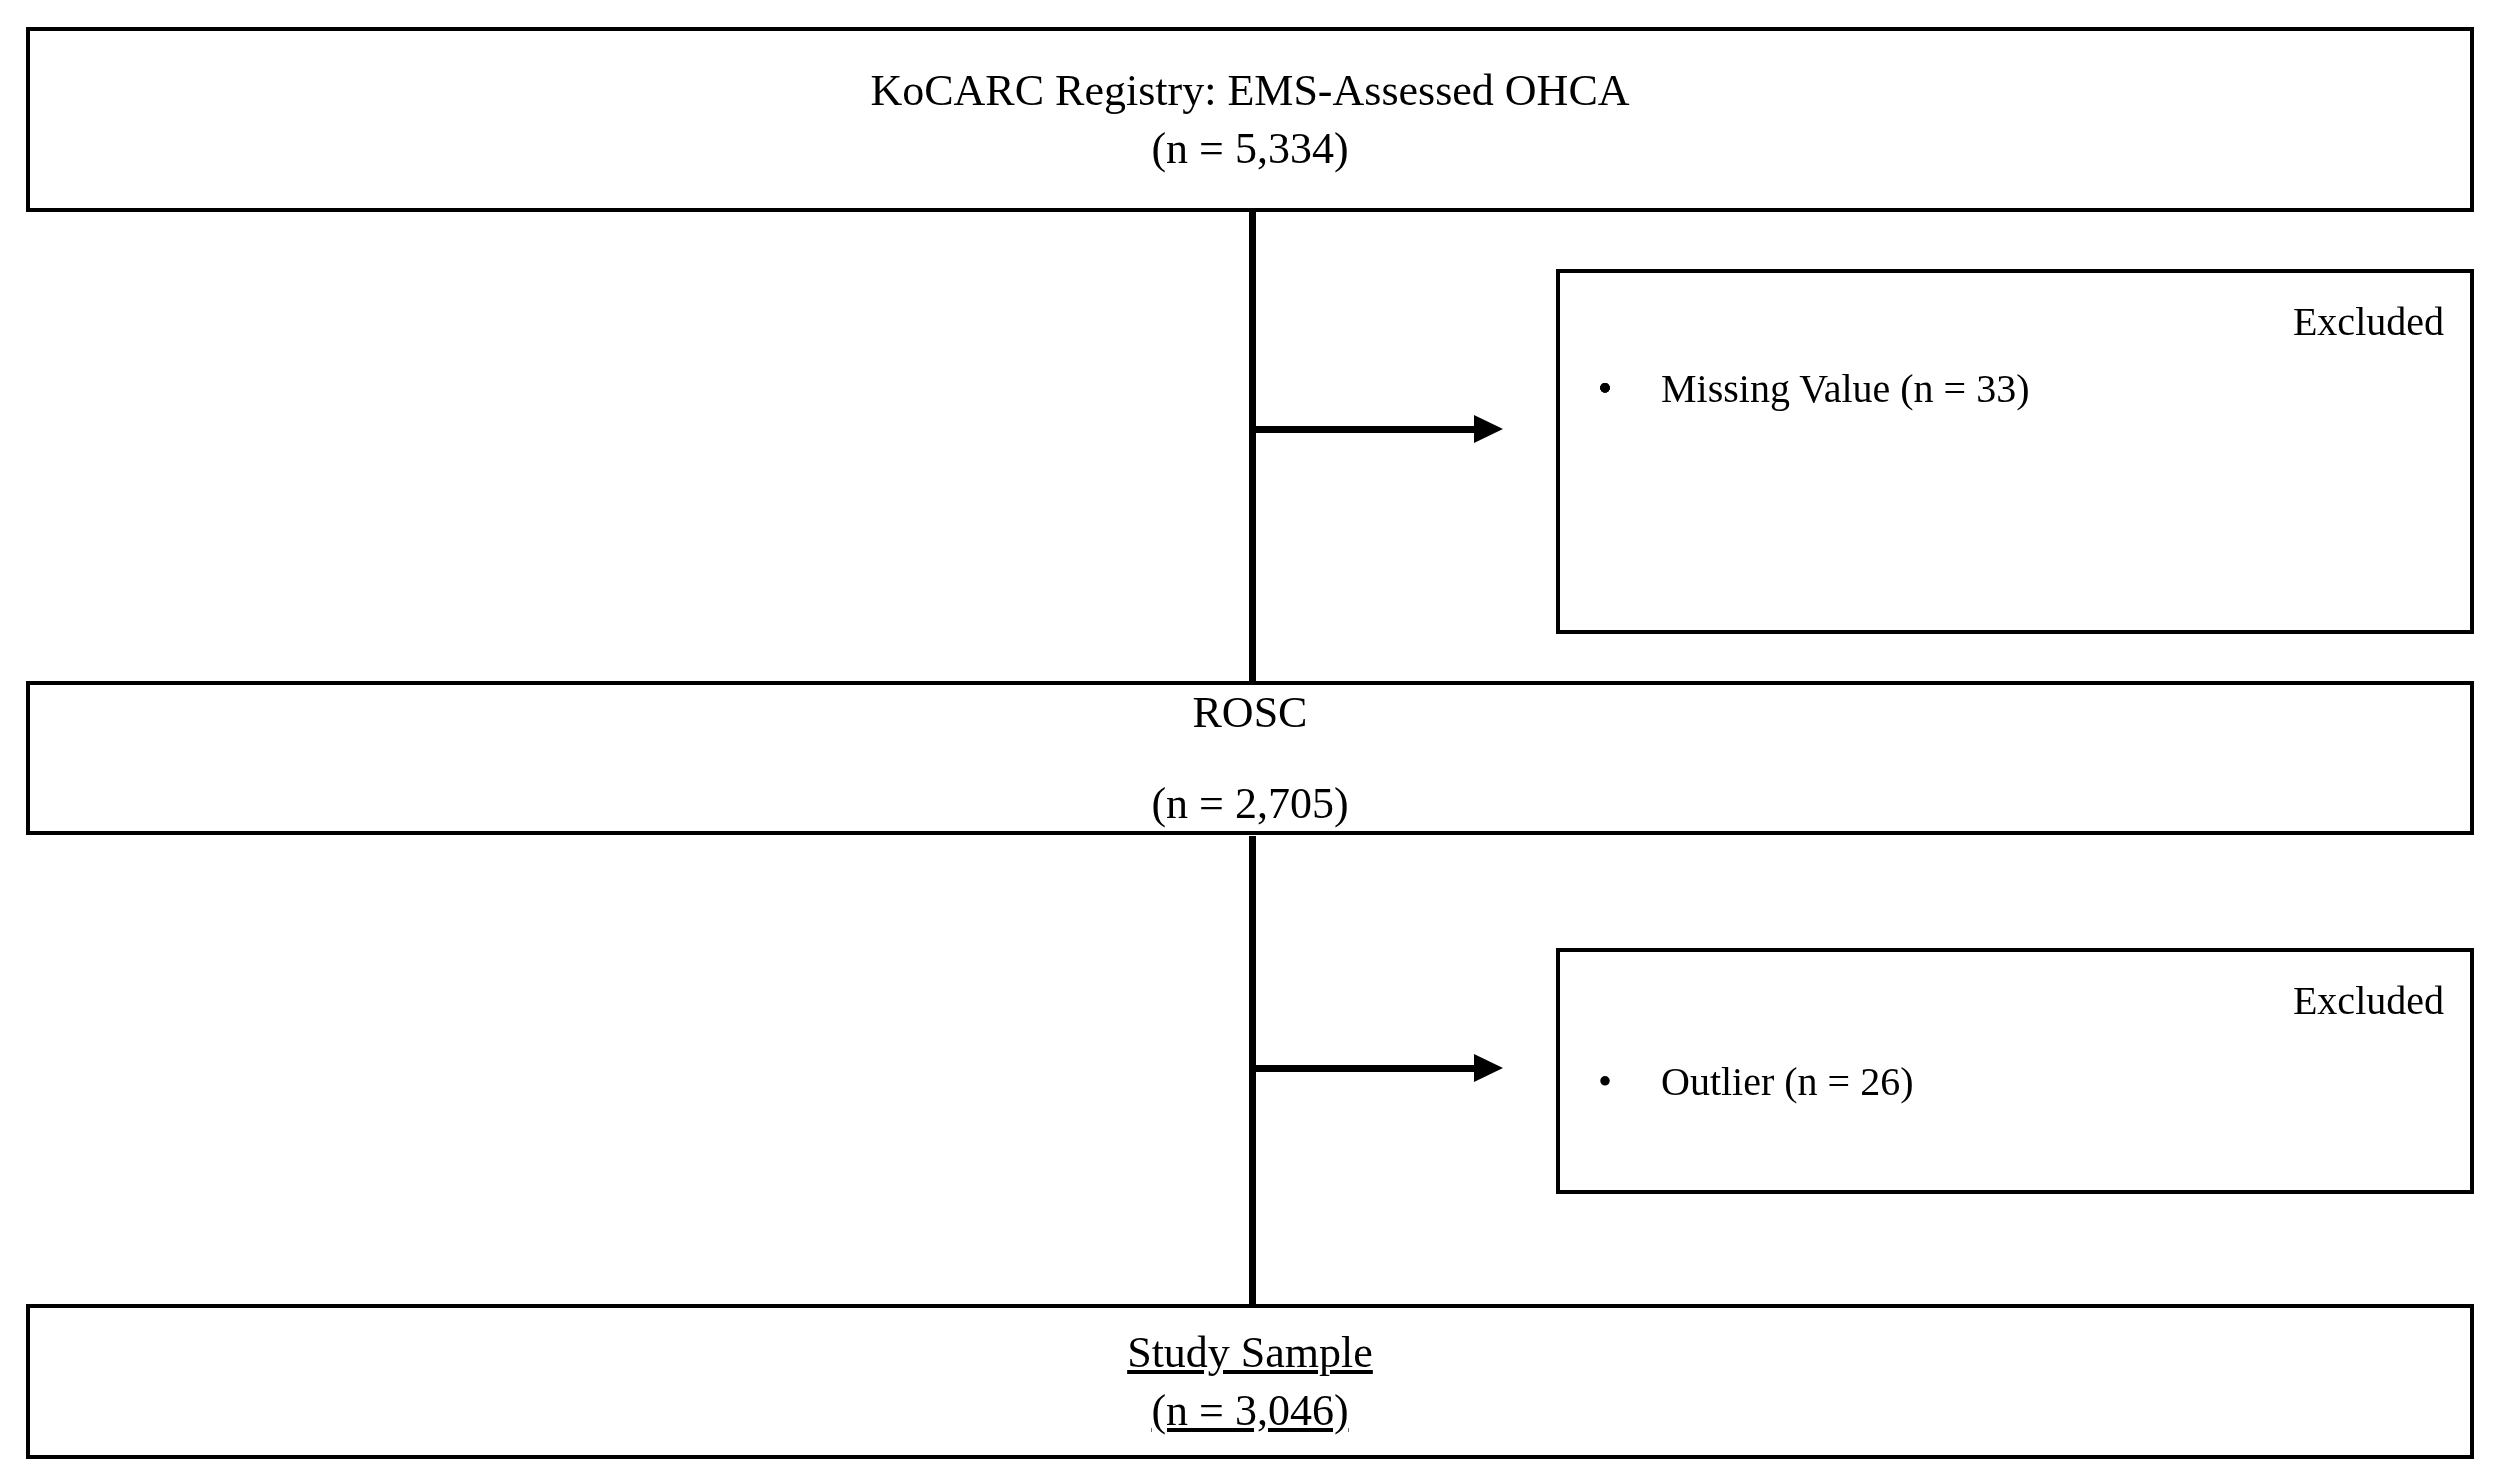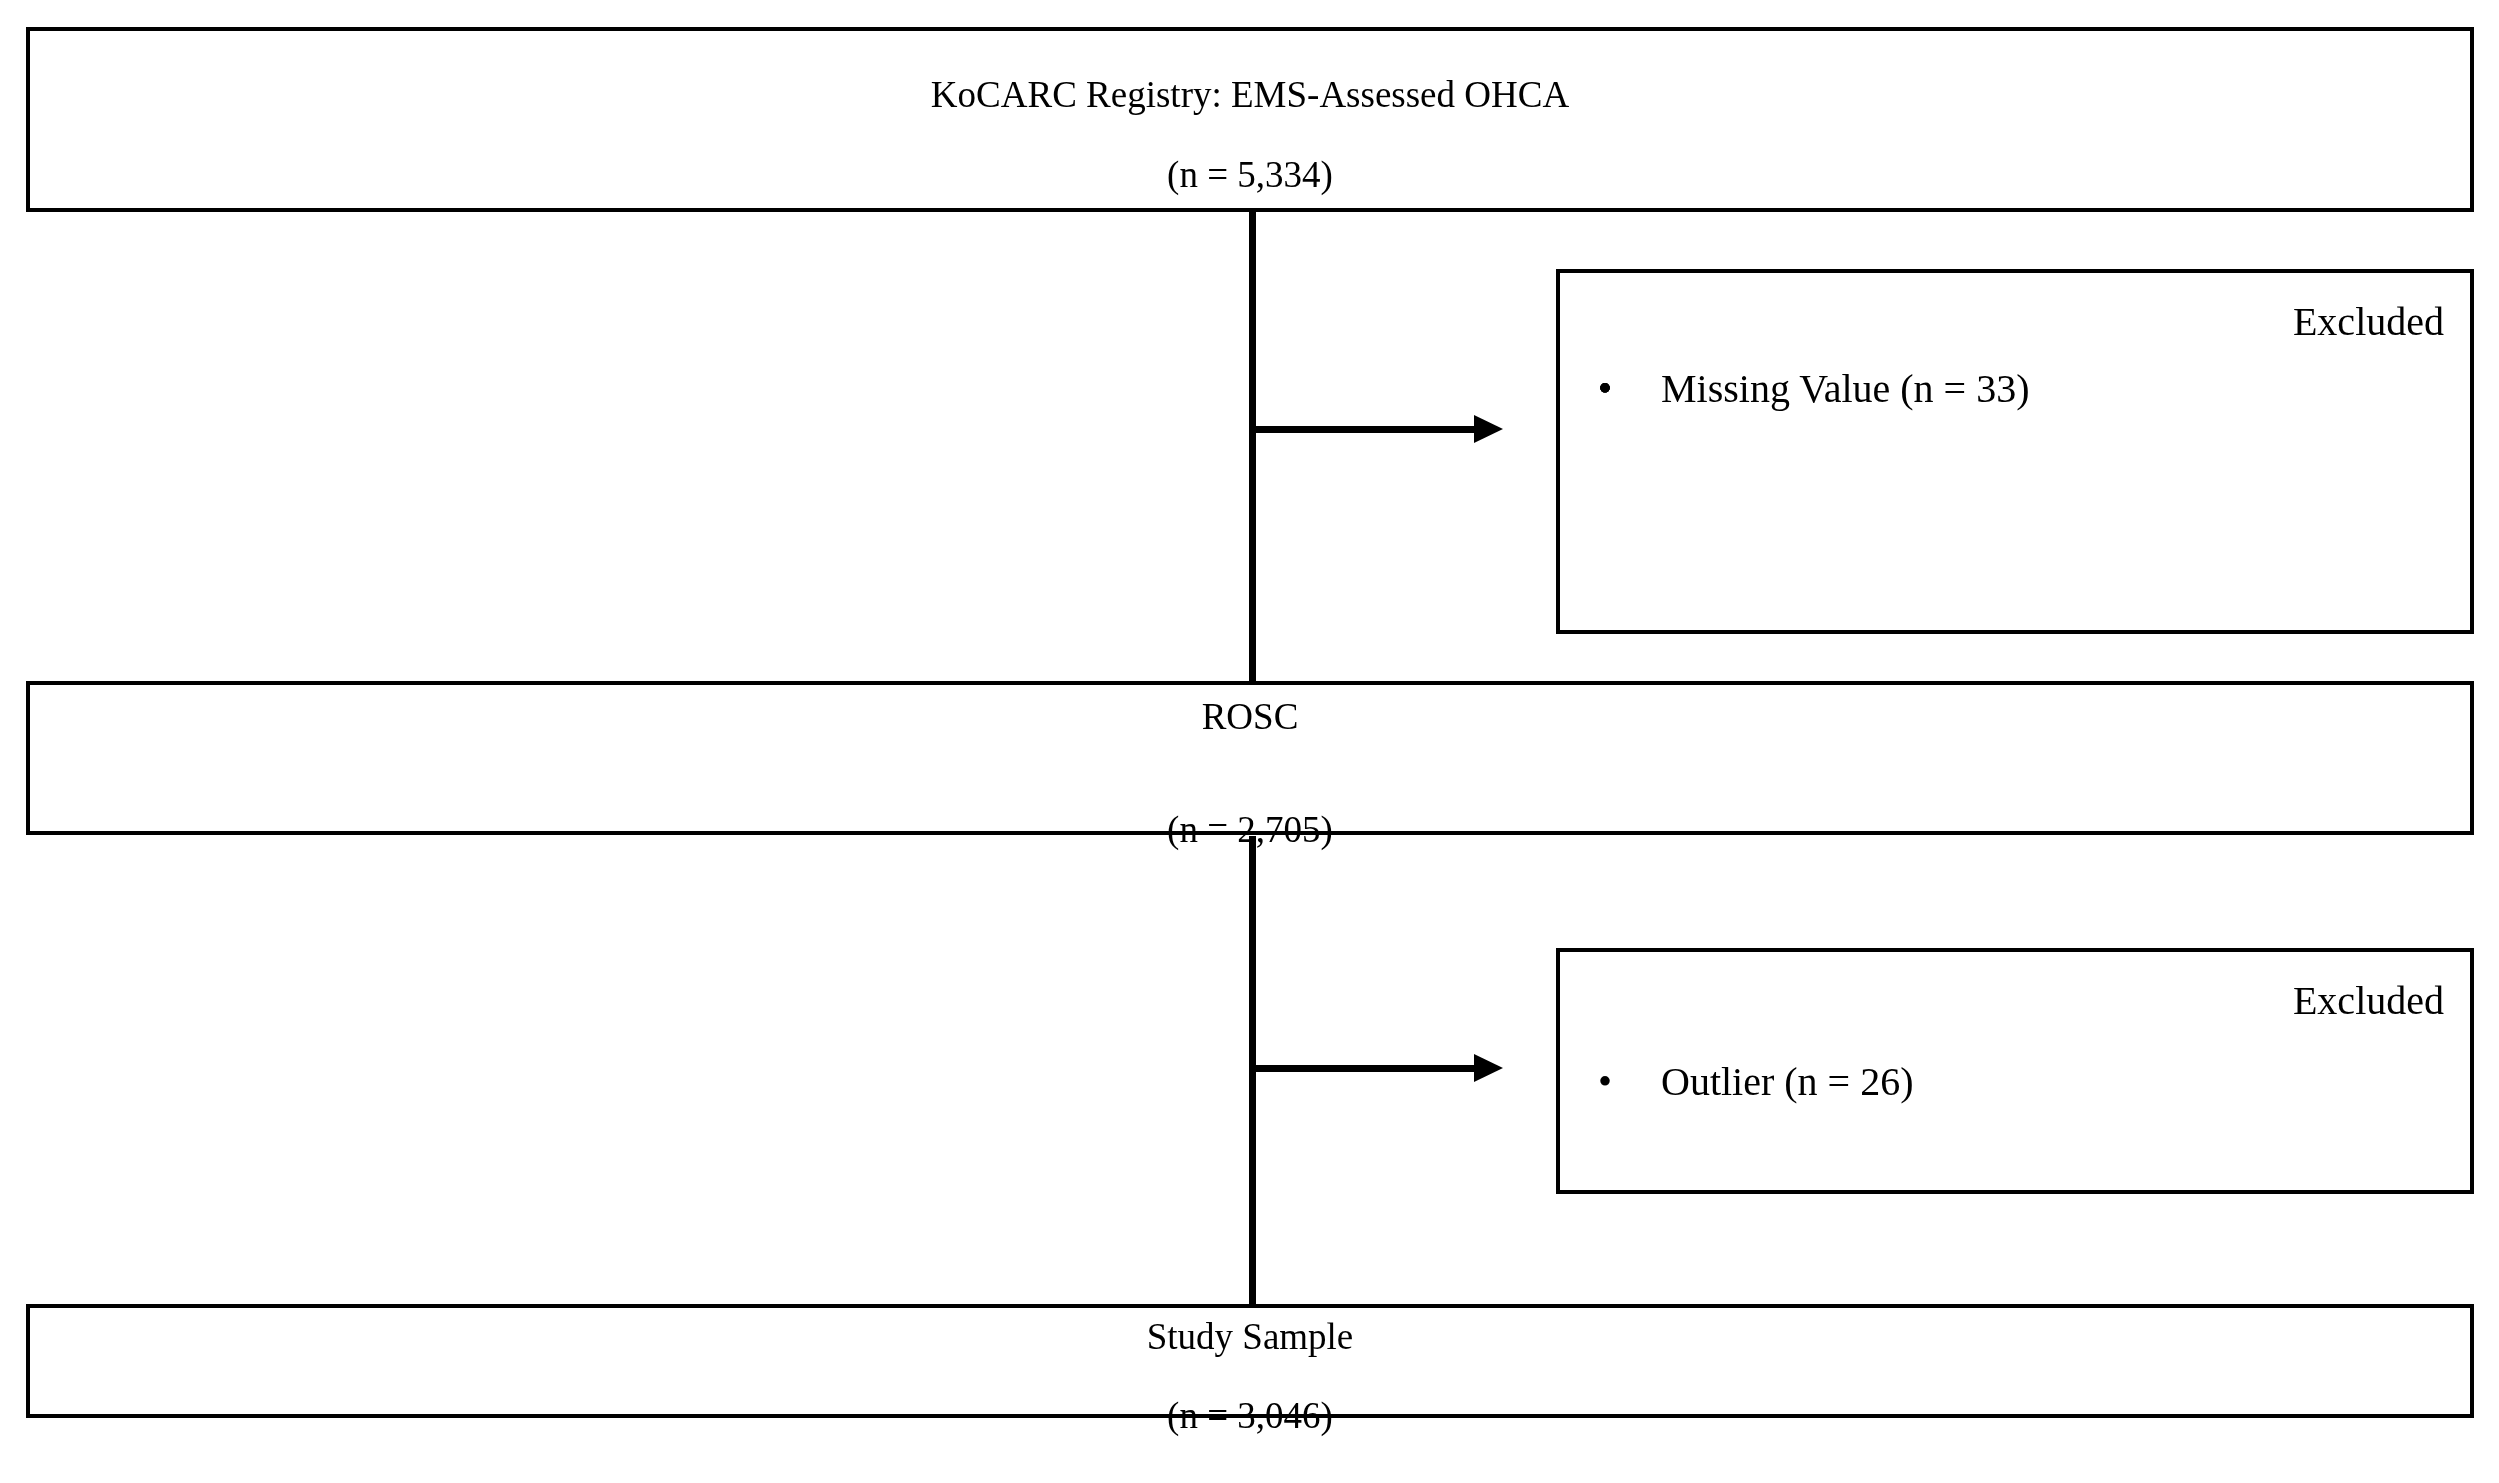--- a/index.html
+++ b/index.html
@@ -25,30 +25,29 @@
     box-sizing: border-box;
     border: 4.3px solid #000000;
     background: #ffffff;
     display: flex;
     flex-direction: column;
     align-items: center;
     justify-content: center;
   }
   .node-box .node-title,
   .node-box .node-count {
-    font-size: 37px;
+    font-size: 44px;
     line-height: 1.30;
     text-align: right;
     white-space: nowrap;
-    margin-top: 31px;
   }
 
   .box-source   { left: 26px;   top: 27px;   width: 2448px; height: 185px; }
   .box-rosc     { left: 26px;   top: 681px;  width: 2448px; height: 154px; gap: 34px; }
-  .box-sample   { left: 26px;   top: 1304px; width: 2448px; height: 114px; }
+  .box-sample   { left: 26px;   top: 1304px; width: 2448px; height: 155px; text-decoration: underline; }
 
   
   .excl-box {
     position: absolute;
     box-sizing: border-box;
     border: 4.3px solid #000000;
     background: #ffffff;
     padding: 22.6px 26px 17.4px 26px;
   }
   .excl-box-1 { left: 1556px; top: 269px;  width: 918px; height: 365px; }

